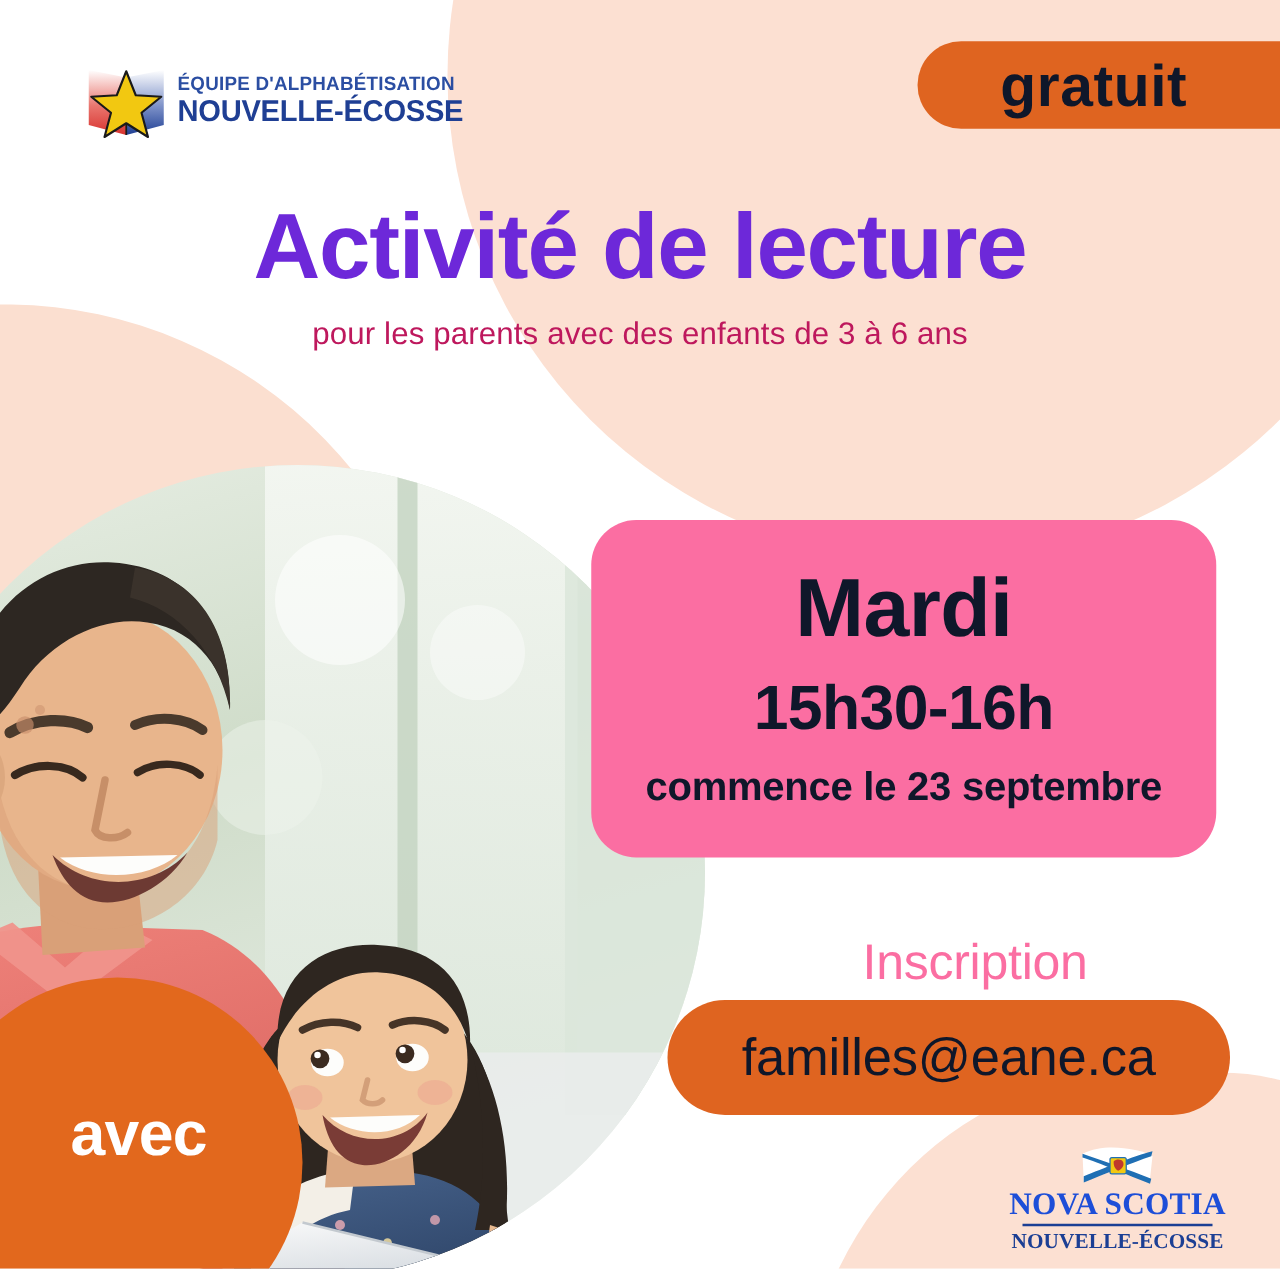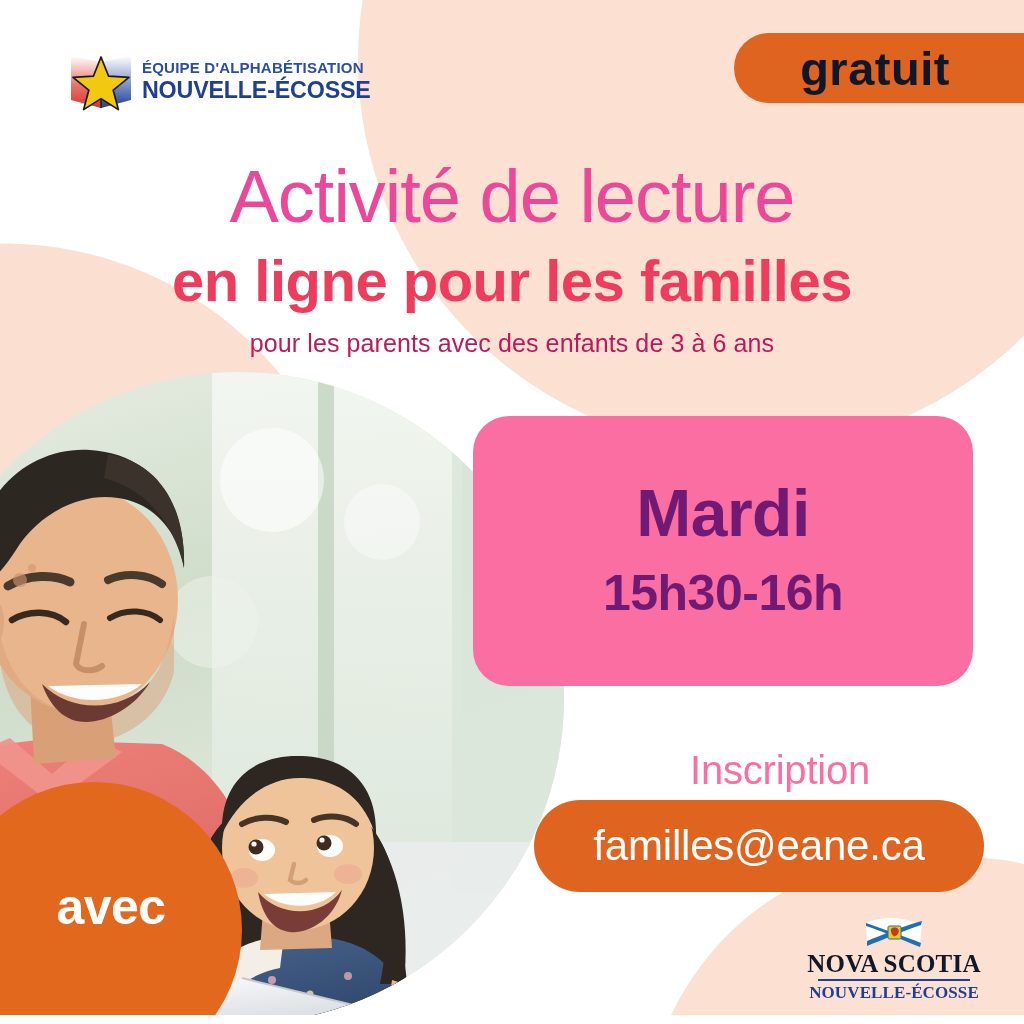--- a/index.html
+++ b/index.html
@@ -123,23 +123,23 @@
 
   
   .headline {
     position: absolute;
     left: 0;
     top: 160px;
     width: 1024px;
     text-align: center;
   }
   .headline-1 {
-    color: #ec4899;
+    color: #6d28d9;
     font-size: 74px;
-    font-weight: 400;
+    font-weight: 700;
     letter-spacing: -1px;
     line-height: 1.0;
     margin: 0;
   }
   .headline-2 {
     color: #ef3b5c;
     font-size: 58px;
     font-weight: 700;
     letter-spacing: -0.5px;
     line-height: 1.0;
@@ -173,21 +173,21 @@
     top: 416px;
     width: 500px;
     height: 270px;
     background: #fb6ea2;
     border-radius: 36px;
     z-index: 4;
     display: flex;
     flex-direction: column;
     align-items: center;
     justify-content: center;
-    color: #701a75;
+    color: #0f172a;
     box-sizing: border-box;
     padding-bottom: 4px;
   }
   .sched-day {
     font-size: 66px;
     font-weight: 700;
     line-height: 1.0;
     letter-spacing: -0.5px;
   }
   .sched-time {
@@ -256,40 +256,40 @@
     width: 450px;
     height: 92px;
     background: #df6420;
     border-radius: 46px;
     z-index: 4;
     display: flex;
     align-items: center;
     justify-content: center;
   }
   .email-pill span {
-    color: #ffffff;
+    color: #0f172a;
     font-size: 42px;
     font-weight: 500;
     letter-spacing: -0.2px;
   }
 
   
   .ns-logo {
     position: absolute;
     left: 812px;
     top: 916px;
     width: 164px;
     z-index: 4;
     display: flex;
     flex-direction: column;
     align-items: center;
   }
   .ns-flag { width: 60px; height: 34px; display: block; margin-bottom: 1px; }
   .ns-name {
-    color: #0f172a;
+    color: #1d4ed8;
     font-family: "Liberation Serif", serif;
     font-size: 25px;
     font-weight: 700;
     letter-spacing: 0.2px;
     line-height: 1.0;
     white-space: nowrap;
   }
   .ns-rule {
     width: 152px;
     height: 2px;
@@ -347,21 +347,20 @@
         <span class="eane-line2">NOUVELLE-ÉCOSSE</span>
       </div>
     </div>
 
     <div class="gratuit-badge">
       <span>gratuit</span>
     </div>
 
     <div class="headline">
       <h1 class="headline-1">Activité de lecture</h1>
-      <h2 class="headline-2">en ligne pour les familles</h2>
       <p class="headline-sub">pour les parents avec des enfants de 3 à 6 ans</p>
     </div>
 
     <div class="photo-circle">
       <svg class="photo-svg" viewBox="0 0 652 652" preserveAspectRatio="xMidYMid slice">
         <defs>
           <linearGradient id="roomBg" x1="0" y1="0" x2="0.3" y2="1">
             <stop offset="0%" stop-color="#e7eee4"></stop>
             <stop offset="45%" stop-color="#cfdcc9"></stop>
             <stop offset="100%" stop-color="#e8efe8"></stop>
@@ -479,20 +478,21 @@
         </g>
 
         <path d="M250 652 L330 606 L470 640 L474 652 Z" fill="url(#bookG)"></path>
         <path d="M330 606 L470 640" stroke="#c3c9cf" stroke-width="2" fill="none"></path>
       </svg>
     </div>
 
     <div class="schedule-card">
       <div class="sched-day">Mardi</div>
       <div class="sched-time">15h30-16h</div>
+      <div class="sched-start">commence le 23 septembre</div>
     </div>
 
     <div class="maeva-circle">
       <div class="maeva-l1">avec</div>
     </div>
 
     <div class="inscription-label">Inscription</div>
     <div class="email-pill">
       <span>familles@eane.ca</span>
     </div>

